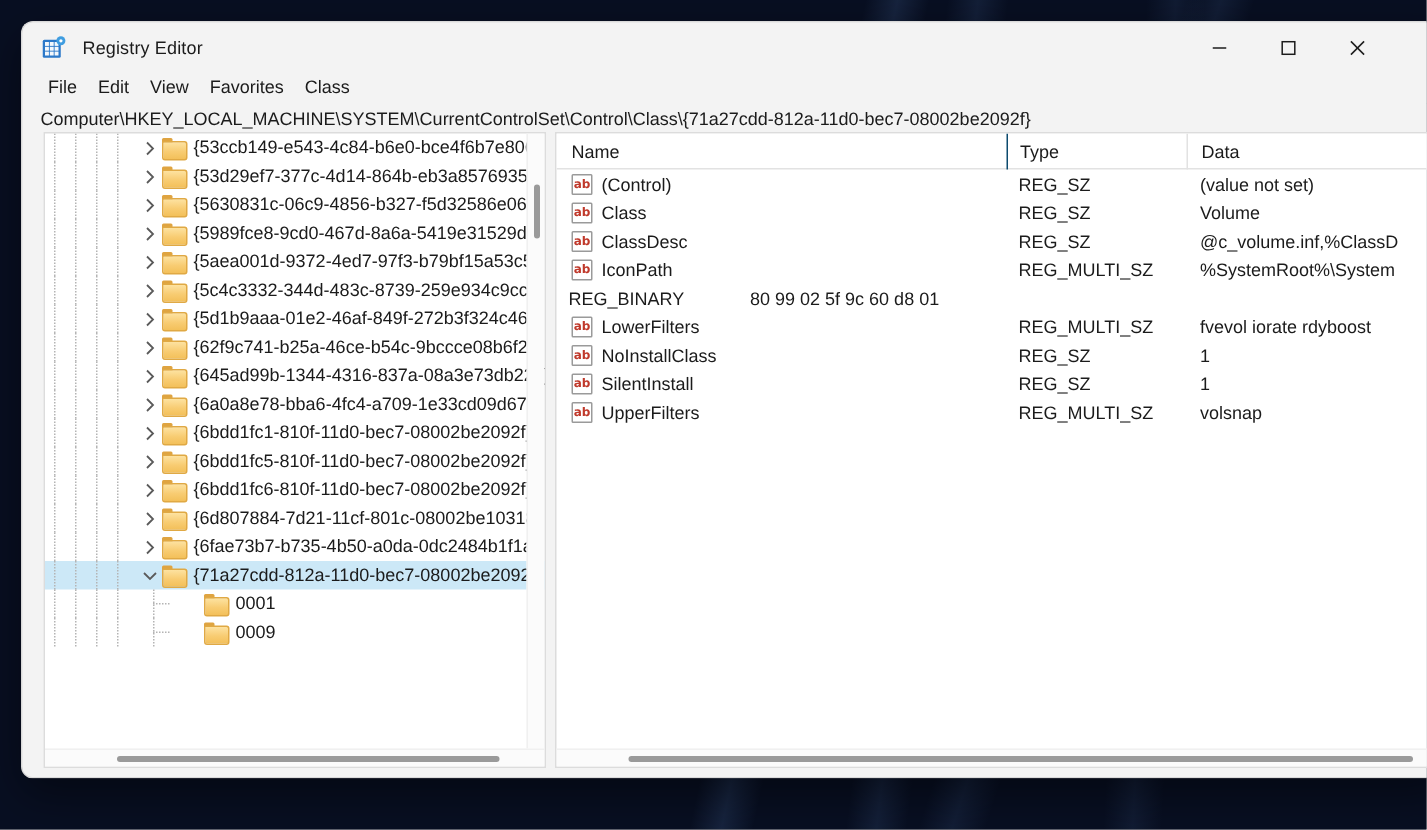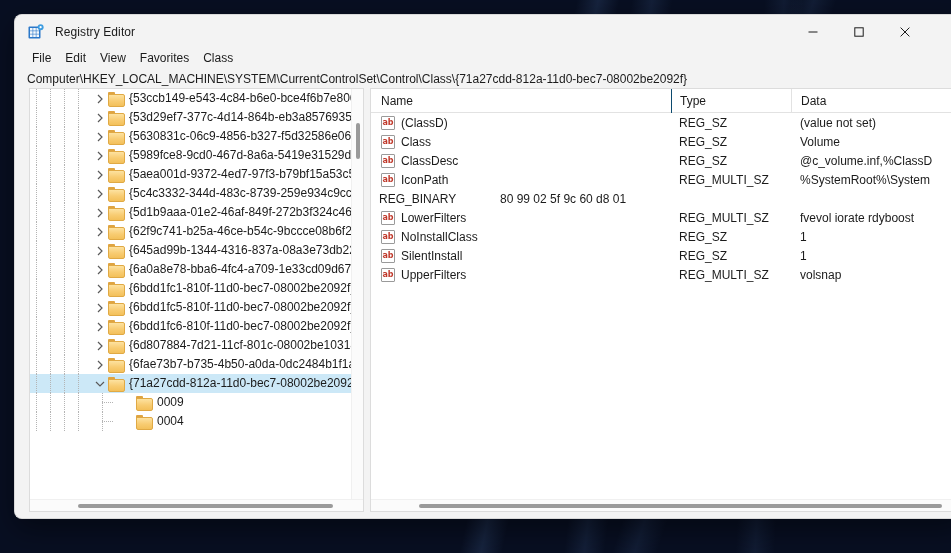--- a/index.html
+++ b/index.html
@@ -557,33 +557,33 @@
           <div class="tree-row">
             <div class="guide" style="left: 6px;"></div>
             <div class="guide" style="left: 20px;"></div>
             <div class="guide" style="left: 34px;"></div>
             <div class="guide" style="left: 48px;"></div>
             <div class="guide" style="left: 72px;"></div>
             <div class="connector" style="left: 72px;"></div>
             <div style="width: 90px; flex: 0 0 auto; height: 19px;"></div>
             <div class="chev"></div>
             <div class="folder"></div>
-            <div class="tree-label">0009</div>
+            <div class="tree-label">0001</div>
           </div>
           <div class="tree-row">
             <div class="guide" style="left: 6px;"></div>
             <div class="guide" style="left: 20px;"></div>
             <div class="guide" style="left: 34px;"></div>
             <div class="guide" style="left: 48px;"></div>
             <div class="guide" style="left: 72px;"></div>
             <div class="connector" style="left: 72px;"></div>
             <div style="width: 90px; flex: 0 0 auto; height: 19px;"></div>
             <div class="chev"></div>
             <div class="folder"></div>
-            <div class="tree-label">0004</div>
+            <div class="tree-label">0009</div>
           </div>
         </div>
       <div class="vscroll">
         <div class="vthumb" style="top:34px;height:36px;"></div>
       </div>
       <div class="hscroll">
         <div class="hthumb" style="left:48px;right:30px;"></div>
       </div>
     </div>
 
@@ -592,21 +592,21 @@
     <div class="pane" id="list-pane">
       <div id="list-header">
         <div class="col-name">Name</div>
         <div class="col-type">Type</div>
         <div class="col-data">Data</div>
       </div>
       <div id="list-rows">
           <div class="list-row">
             <div class="lr-name">
               <div class="vicon">ab</div>
-              <span>(ClassD)</span>
+              <span>(Control)</span>
             </div>
             <div class="lr-type">REG_SZ</div>
             <div class="lr-data">(value not set)</div>
           </div>
           <div class="list-row">
             <div class="lr-name">
               <div class="vicon">ab</div>
               <span>Class</span>
             </div>
             <div class="lr-type">REG_SZ</div>

